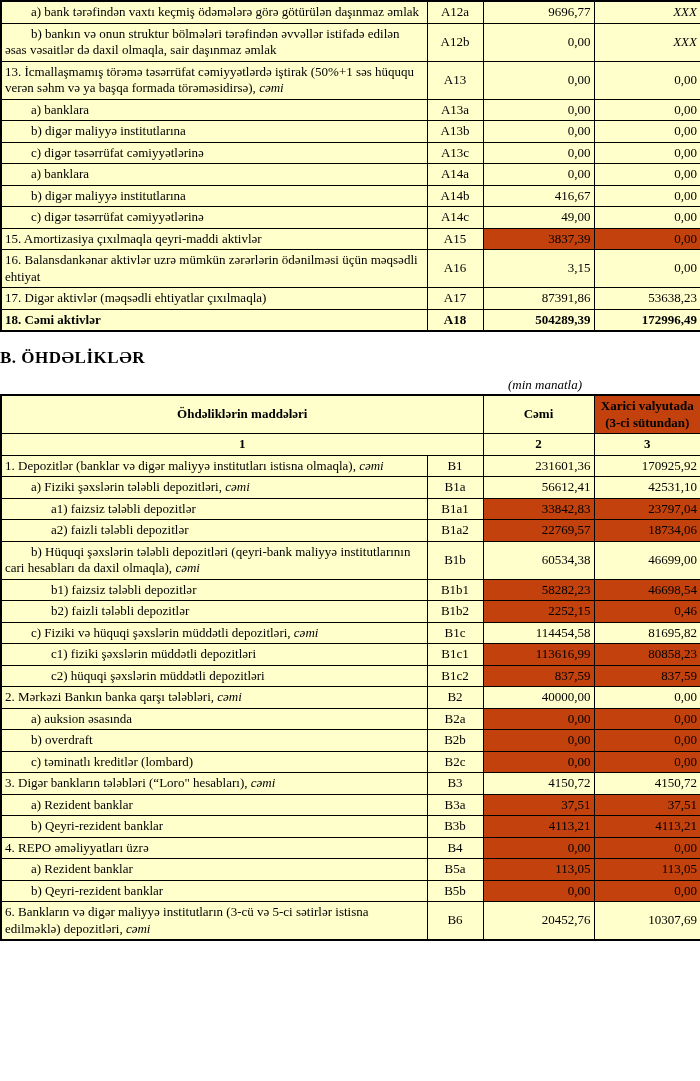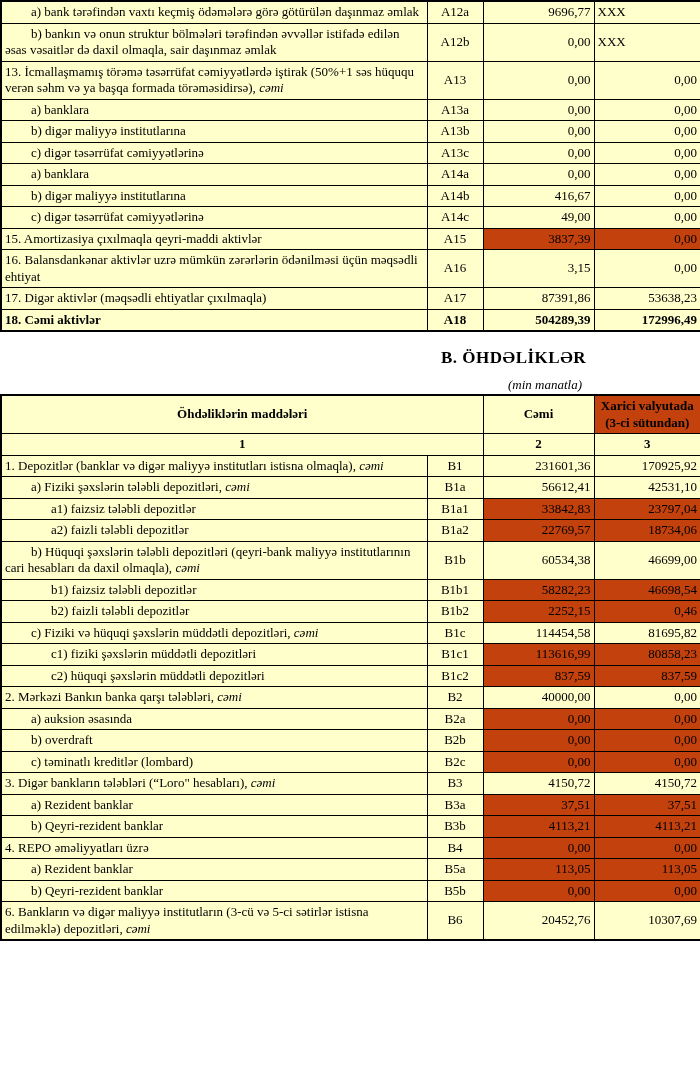--- a/index.html
+++ b/index.html
@@ -24,38 +24,38 @@
     padding:2px 3px;
     vertical-align:middle;
     overflow:hidden;
   }
   td.desc{text-align:left;}
   td.lvl0{padding-left:6px;font-family:Liberation Serif, serif;}
   td.lvl1{padding-left:6px;text-indent:26px;}
   td.lvl2{padding-left:6px;text-indent:46px;}
   td.code{text-align:center;}
   td.num{text-align:right;padding-right:9px;}
-  td.ctr{text-align:left;}
+  td.ctr{text-align:right;font-style:italic;}
   table.bs .white{background:#c2410c;}
   .bold, .bold td{font-weight:bold;}
   th.hcell{
     font-weight:bold;
     text-align:center;
     font-size:13.5px;
     padding:4px 3px;
   }
   th.ncell{
     font-weight:bold;
     text-align:center;
     padding:1px 3px;
   }
   .sec-title{
     font-weight:bold;
     font-size:17px;
-    text-align:right;
+    text-align:left;
     letter-spacing:0.5px;
     margin:16px 0 9px 0;
   }
   .unit-note{
     font-style:italic;
     font-size:13px;
     text-align:right;
     padding-right:4px;
     margin:0 0 1px 12px;
   }

